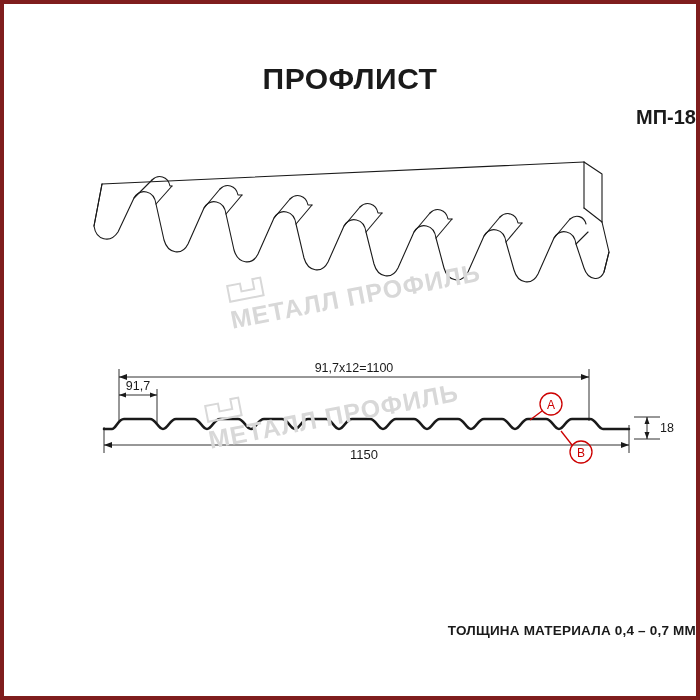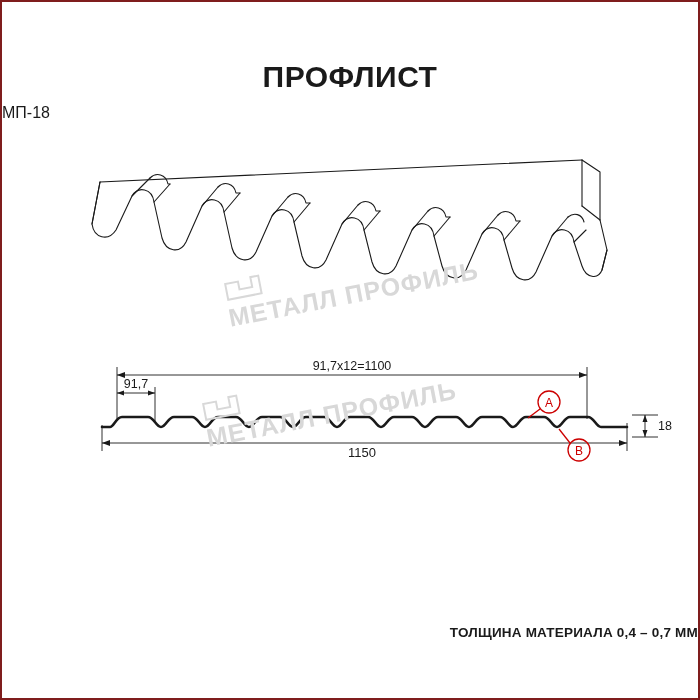--- a/index.html
+++ b/index.html
@@ -11,43 +11,43 @@
     width: 700px;
     height: 700px;
     font-family: "Liberation Sans", sans-serif;
     color: #1a1a1a;
     position: relative;
     overflow: hidden;
   }
   .page {
     position: absolute;
     inset: 0;
-    border: 2px solid #7f1d1d;
+    border: 4px solid #7f1d1d;
     box-sizing: border-box;
     padding-left: 14px;
   }
   .title {
     position: absolute;
     top: 58px;
     left: 0;
     width: 100%;
     text-align: center;
     font-size: 30px;
     font-weight: bold;
     letter-spacing: 0.5px;
     color: #1a1a1a;
   }
   .subtitle {
     position: absolute;
     top: 102px;
     left: 0;
     width: 100%;
-    text-align: left;
-    font-size: 16px;
-    font-weight: normal;
+    text-align: right;
+    font-size: 20px;
+    font-weight: bold;
     color: #1a1a1a;
   }
   .drawing-3d {
     position: absolute;
     top: 140px;
     left: 60px;
     width: 580px;
     height: 170px;
   }
   .drawing-section {

